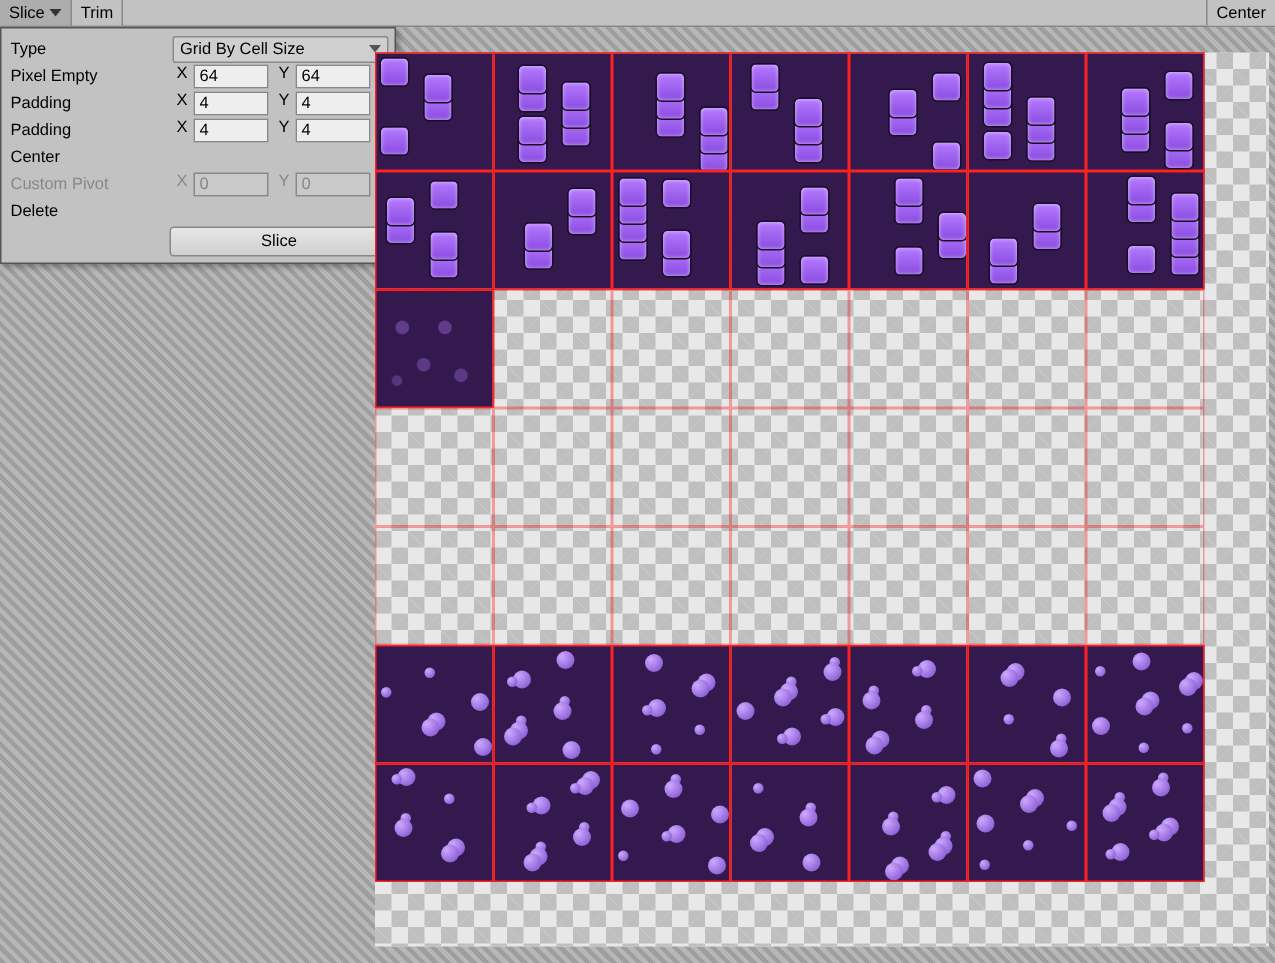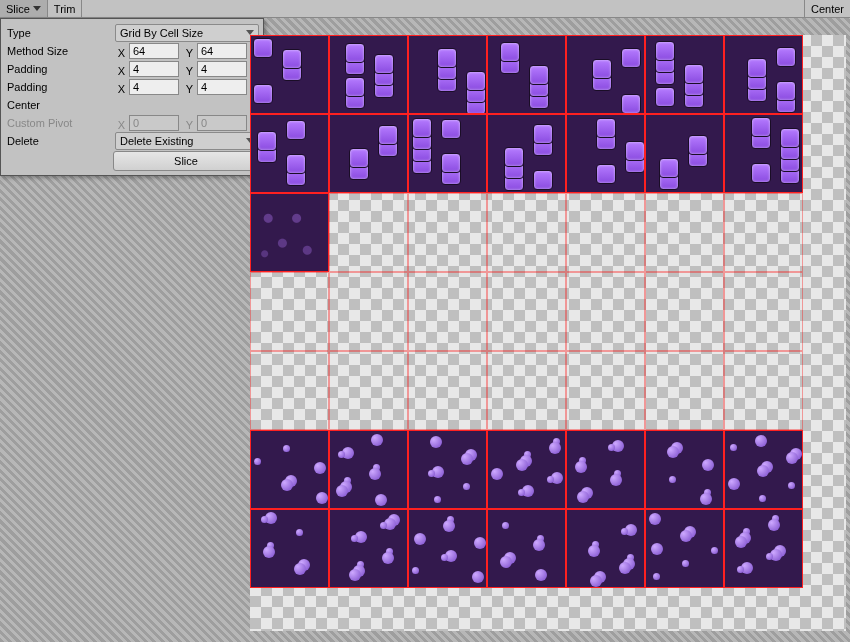--- a/index.html
+++ b/index.html
@@ -80,21 +80,21 @@
   .row .lbl {
     width: 108px;
     padding-left: 2px;
   }
   .row .lbl.dim {
     color: #888;
   }
   .row .ctrl {
     flex: 1;
     display: flex;
-    align-items: flex-end;
+    align-items: flex-start;
     gap: 4px;
   }
   .dropdown {
     flex: 1;
     height: 16px;
     background: #cfcfcf;
     border: 1px solid #8a8a8a;
     display: flex;
     align-items: center;
     justify-content: space-between;
@@ -232,21 +232,21 @@
   <div class="row">
     <div class="lbl">Type</div>
     <div class="ctrl">
       <div class="dropdown">
         <span>Grid By Cell Size</span>
         <span class="tri"></span>
       </div>
     </div>
   </div>
   <div class="row">
-    <div class="lbl">Method Size</div>
+    <div class="lbl">Pixel Empty</div>
     <div class="ctrl">
       <span class="xy-lbl">X</span>
       <input class="num-input" value="64" style="">
       <span class="xy-lbl">Y</span>
       <input class="num-input" value="64" style="">
     </div>
   </div>
   <div class="row">
     <div class="lbl">Padding</div>
     <div class="ctrl">
@@ -272,26 +272,20 @@
     <div class="lbl dim">Custom Pivot</div>
     <div class="ctrl">
       <span class="xy-lbl dim">X</span>
       <input class="num-input dim" disabled="" value="0" style="">
       <span class="xy-lbl dim">Y</span>
       <input class="num-input dim" disabled="" value="0" style="">
     </div>
   </div>
   <div class="row">
     <div class="lbl">Delete</div>
-    <div class="ctrl">
-      <div class="dropdown">
-        <span>Delete Existing</span>
-        <span class="tri"></span>
-      </div>
-    </div>
   </div>
   <div class="slice-btn">
     <span>Slice</span>
   </div>
 </div>
 
 <div class="canvas">
   <div class="checker-layer"></div>
   <div class="grid" id="grid">
       <div class="cell filled blocks">

